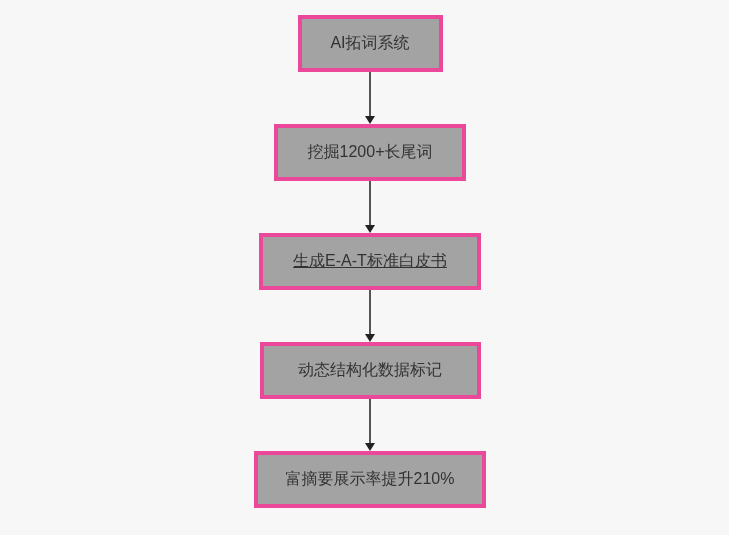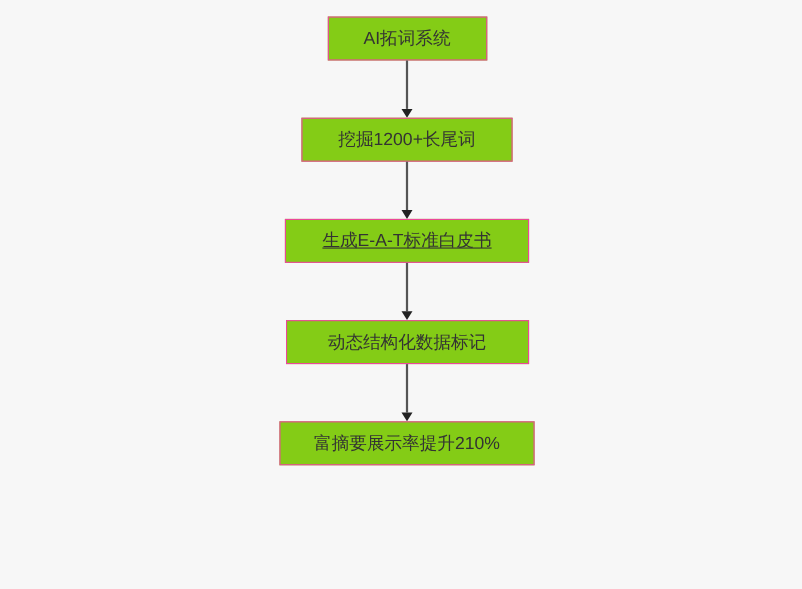--- a/index.html
+++ b/index.html
@@ -18,23 +18,23 @@
     position: absolute;
     left: 370px;
     top: 15px;
     transform: translateX(-50%);
     display: flex;
     flex-direction: column;
     align-items: center;
   }
   .flow-node {
     box-sizing: border-box;
-    height: 40px;
-    background: #84cc16;
-    border: 1px solid #ec4899;
+    height: 57px;
+    background: #a3a3a3;
+    border: 4px solid #ec4899;
     display: flex;
     align-items: center;
     justify-content: center;
     font-size: 16px;
     color: #333333;
     white-space: nowrap;
     text-align: center;
   }
   .flow-arrow {
     height: 52px;

